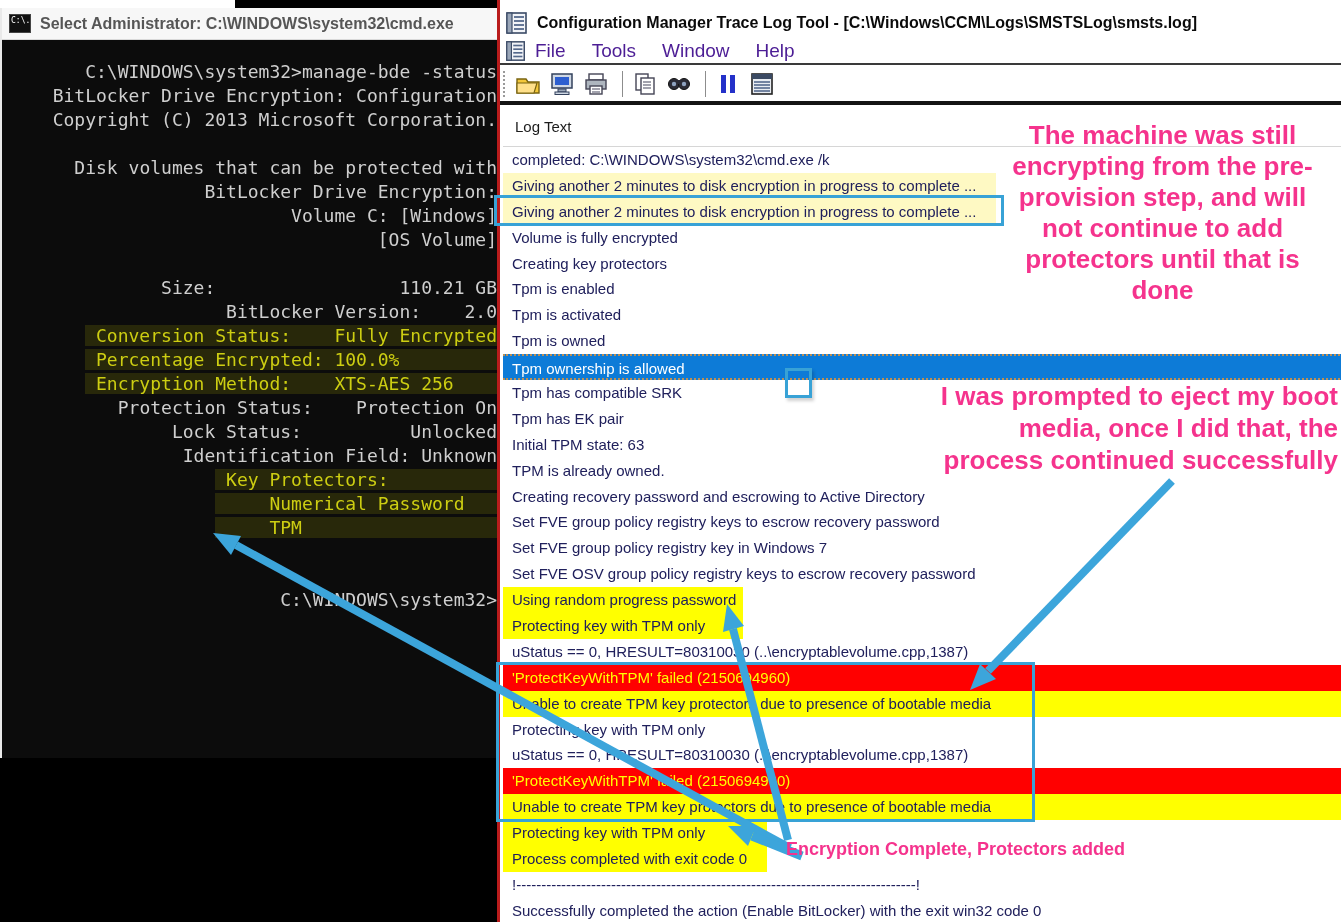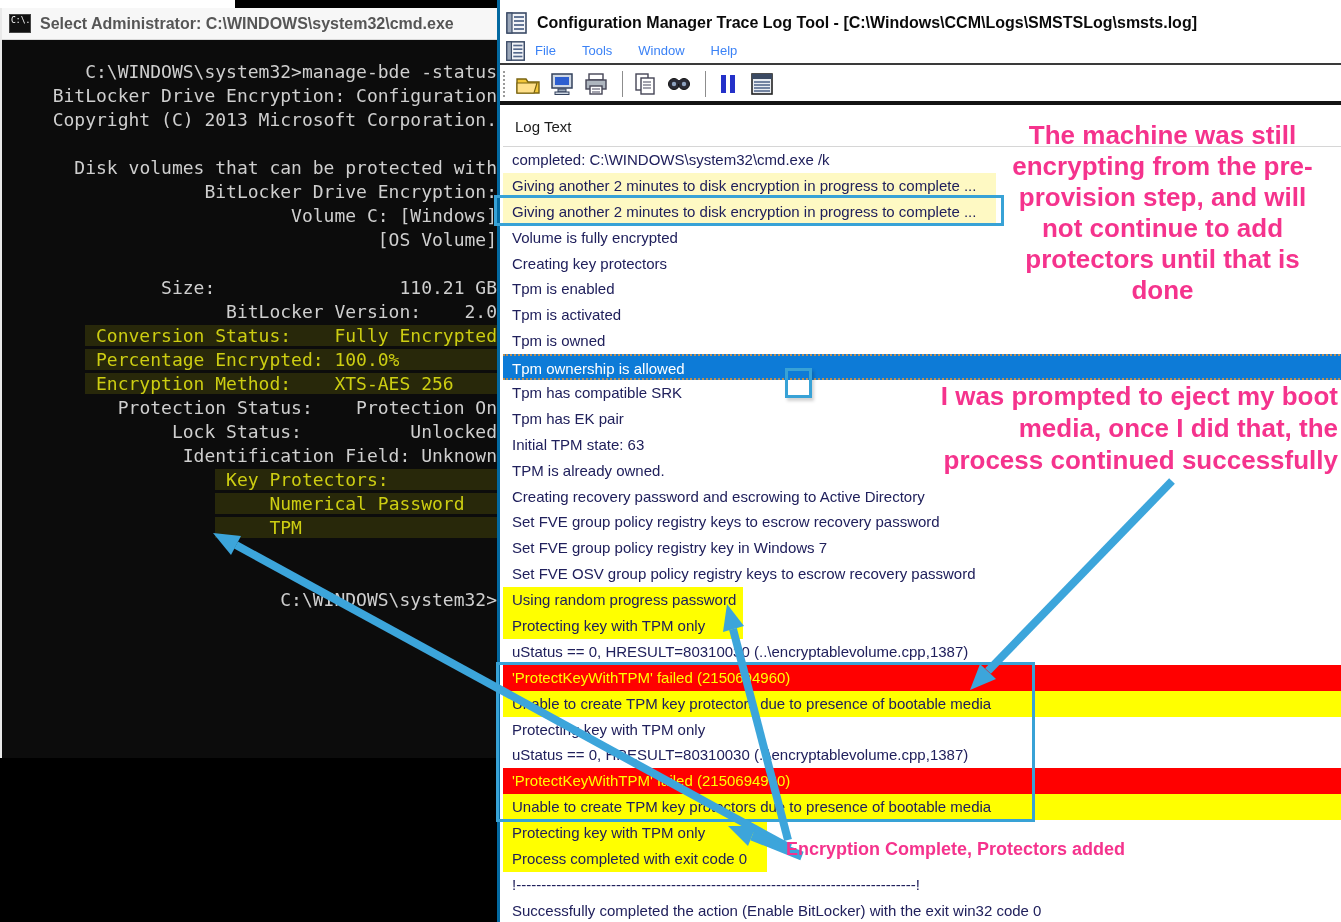--- a/index.html
+++ b/index.html
@@ -13,26 +13,26 @@
   .cmd-window { position:absolute; left:0; top:8px; width:497px; height:750px; background:#0c0c0c; border-left:2px solid #e9e9e9; }
   .cmd-titlebar { position:absolute; left:0; top:0; width:100%; height:32px; background:#f7f7f7; display:flex; align-items:center; overflow:hidden; border-bottom:1px solid #d9d9d9; }
   .cmd-icon { width:22px; height:19px; background:#111; border:1px solid #444; margin:0 9px 0 7px; color:#fff; font-family:"DejaVu Sans Mono", monospace; font-size:8px; line-height:9px; padding:1px 1px; flex:0 0 auto; }
   .cmd-title { font-size:16px; font-weight:bold; color:#565656; white-space:nowrap; }
   .cmd-body { position:absolute; left:0; top:32px; width:100%; height:718px; overflow:hidden; }
   .cmd-body pre { font-family:"DejaVu Sans Mono", monospace; font-size:18px; line-height:24px; color:#cfcfcf; padding:20px 0 0 6px;text-align:right; }
   .cmdhl { color:#cdce12; background:#28280a; }
   .below-cmd { position:absolute; left:0; top:758px; width:497px; height:164px; background:#000; }
 
   
-  .trace-window { position:absolute; left:497px; top:0; width:844px; height:922px; background:#fff; border-left:3px solid #0369a1; }
+  .trace-window { position:absolute; left:497px; top:0; width:844px; height:922px; background:#fff; border-left:3px solid #b91c1c; }
   .trace-titlebar { position:absolute; left:0; top:8px; width:100%; height:30px; background:#fff; display:flex; align-items:center; overflow:hidden; }
   .trace-title { font-size:16px; font-weight:bold; color:#0a0a0a; white-space:nowrap; }
   .doc-icon { width:24px; height:24px; margin:0 8px 0 5px; flex:0 0 auto; }
   .trace-menubar { position:absolute; left:0; top:38px; width:100%; height:27px; display:flex; align-items:center; border-bottom:2px solid #3a3a3a; background:#fff; }
-  .menu-item { font-size:13px; color:#3b82f6; margin-right:26px; white-space:nowrap; }
+  .menu-item { font-size:19px; color:#4c1d95; margin-right:26px; white-space:nowrap; }
   .trace-toolbar { position:absolute; left:0; top:67px; width:100%; height:38px; background:#fff; display:flex; align-items:center; border-bottom:4px solid #141414; }
   .tb-gripper { width:4px; height:26px; margin:0 6px 0 3px; border-left:2px dotted #9a9a9a; }
   .tb-btn { width:30px; height:28px; display:flex; align-items:center; justify-content:center; margin-right:4px; }
   .tb-sep { width:1px; height:26px; background:#8d8d8d; margin:0 7px; }
 
   
   .log-header { position:absolute; left:3px; top:108px; width:841px; height:39px; background:#fff; border-bottom:1px solid #d6d6d6; font-size:15px; color:#1c1c1c; padding:10px 0 0 12px; }
   .log-rows { position:absolute; left:3px; top:147px; width:841px; height:775px; overflow:hidden; background:#fff; }
   .logrow { height:25.9px; line-height:25.9px; font-size:15px; color:#20205c; white-space:nowrap; }
   .logrow .rowmark { display:inline-block; height:100%; padding-left:9px; }

